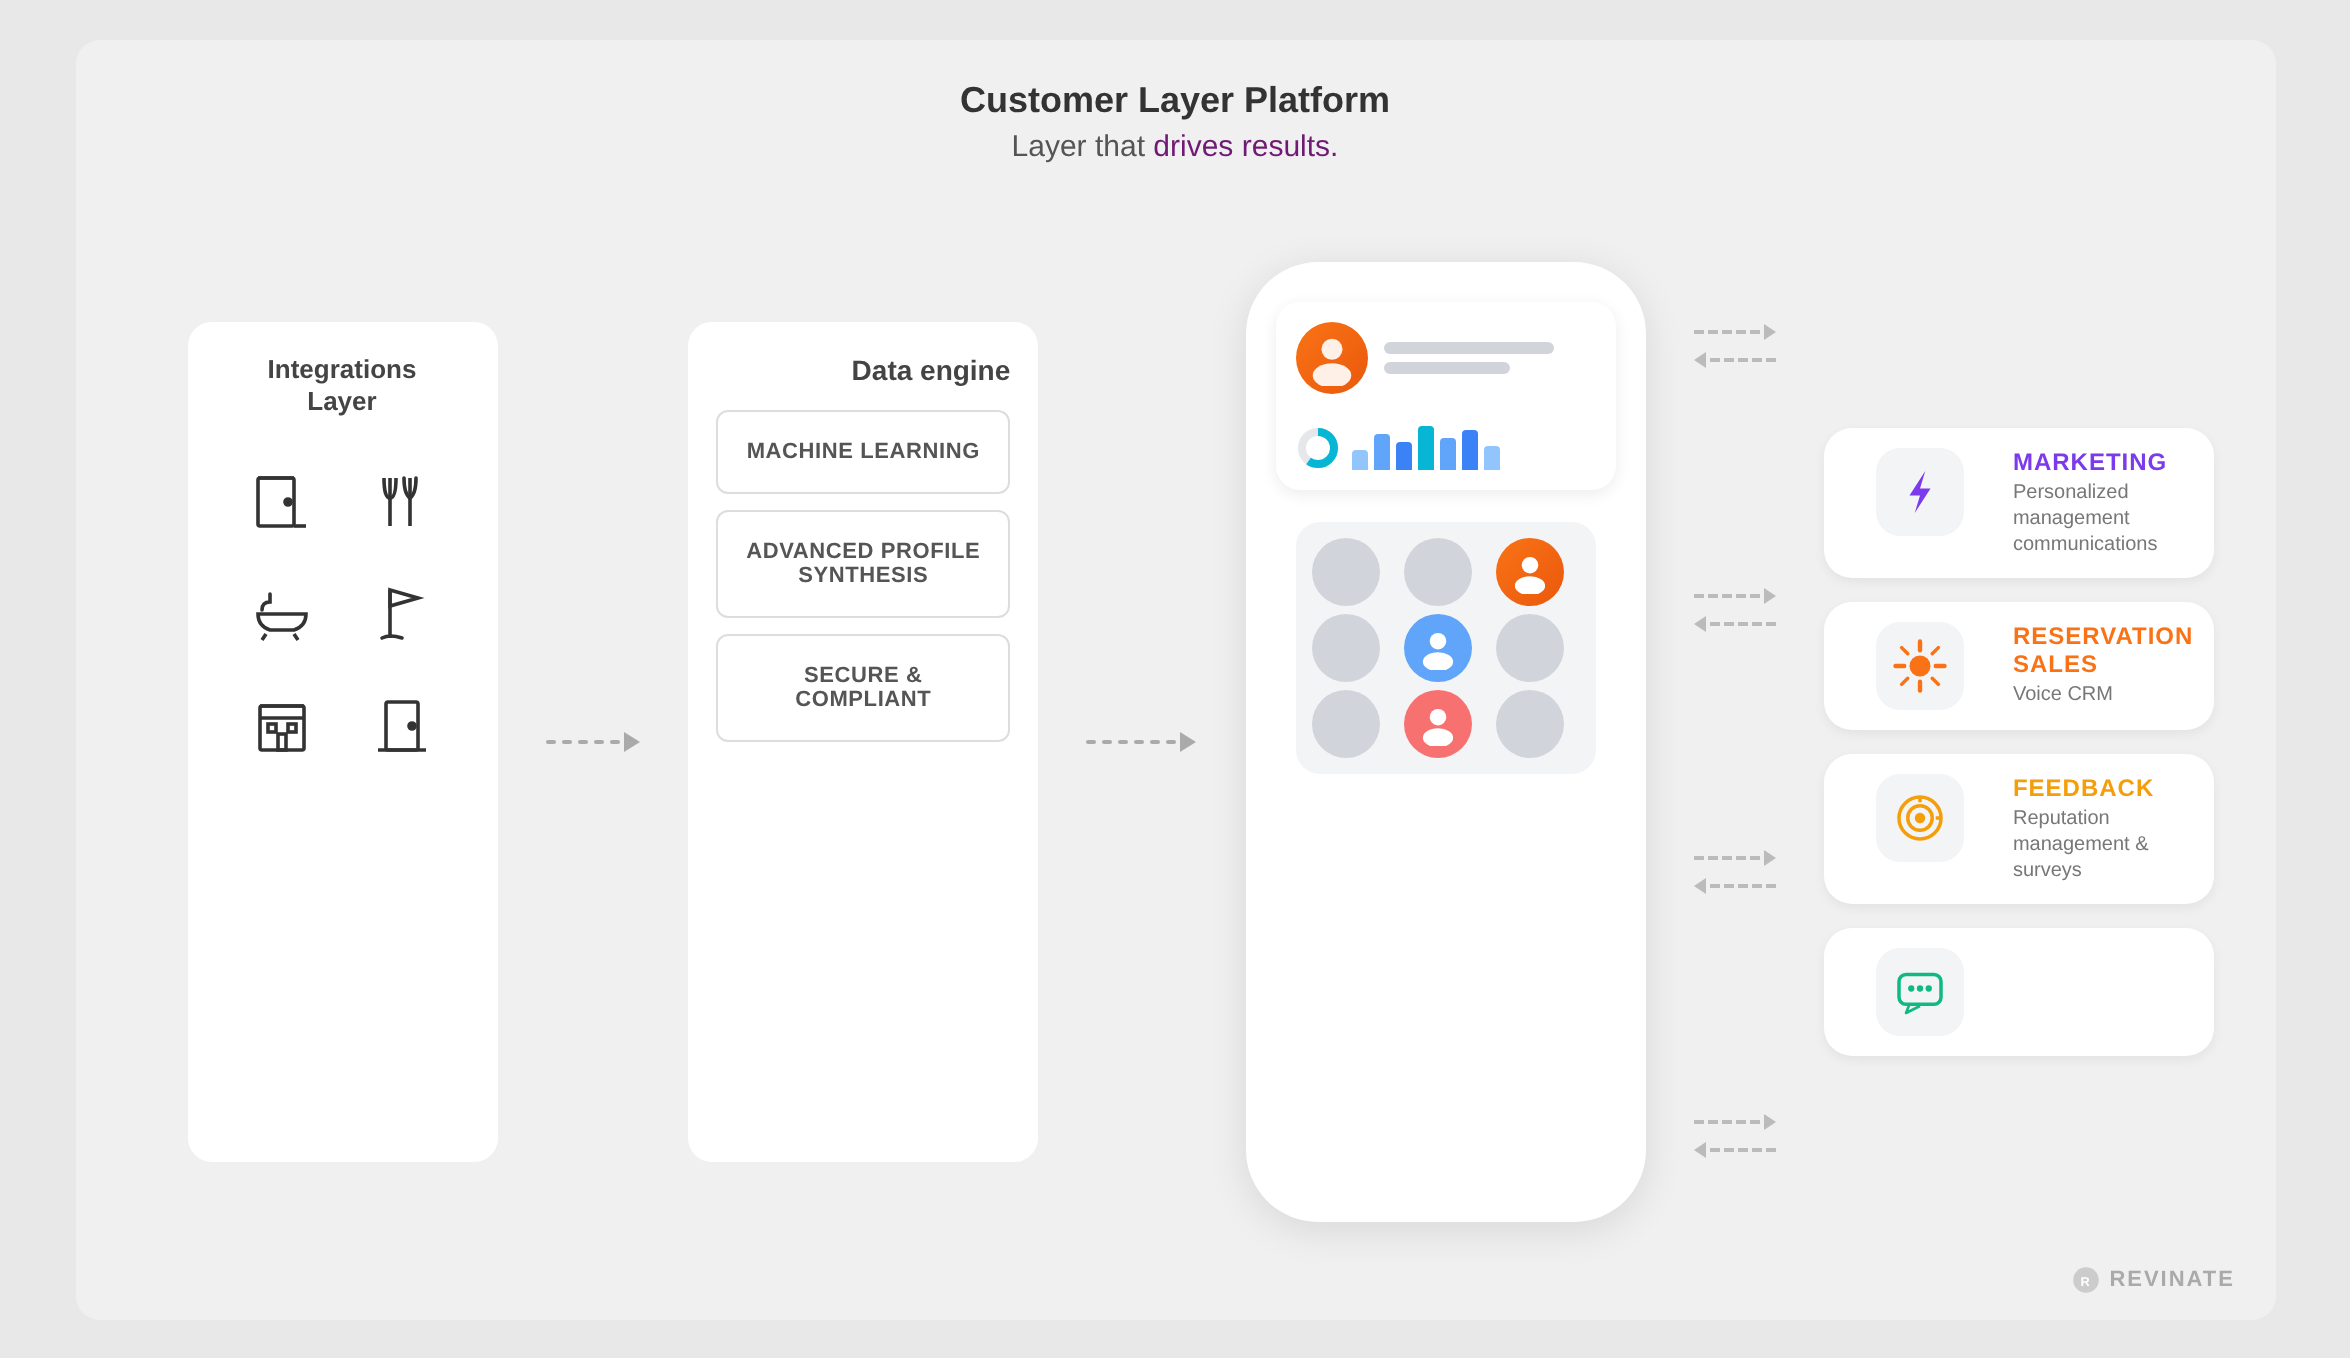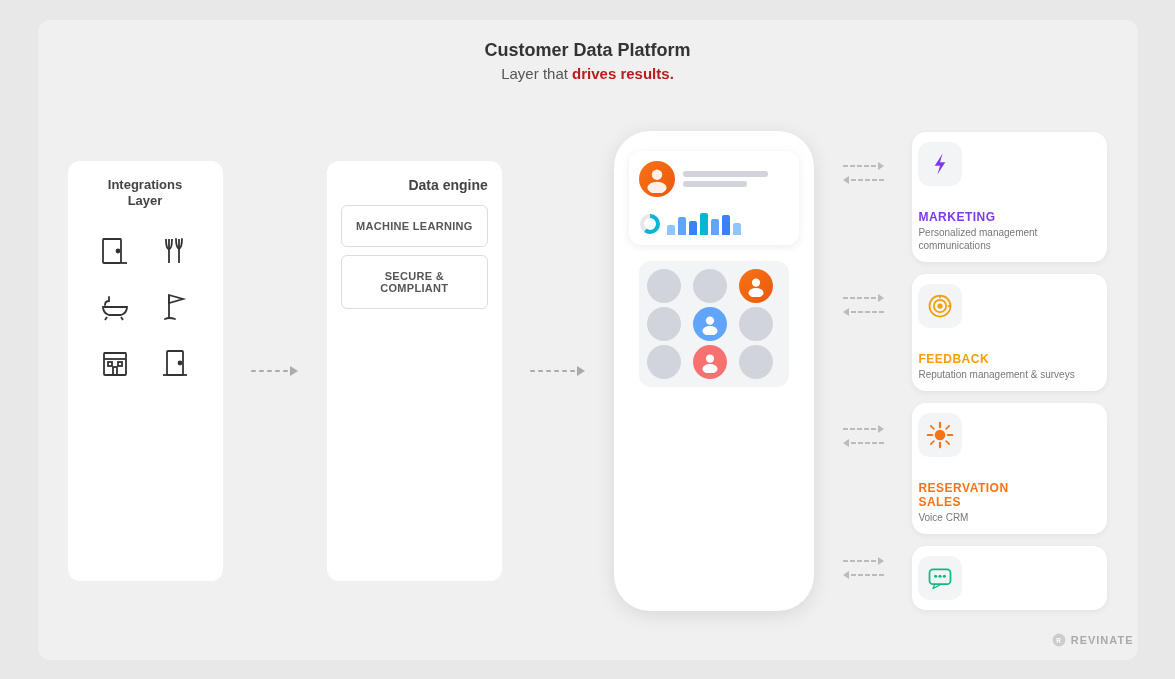--- a/index.html
+++ b/index.html
@@ -32,22 +32,22 @@
       font-size: 18px;
       font-weight: 700;
       color: #333;
       margin-bottom: 4px;
     }
     .subtitle {
       font-size: 15px;
       color: #555;
     }
     .subtitle .highlight {
-      color: #b91c1c;
-      font-weight: 700;
+      color: #701a75;
+      font-weight: 400;
     }
     .content-row {
       display: flex;
       align-items: center;
       justify-content: space-between;
       width: 100%;
       flex: 1;
       gap: 10px;
     }
 
@@ -55,20 +55,21 @@
     .integrations-panel {
       background: white;
       border-radius: 12px;
       padding: 16px 24px;
       width: 155px;
       min-height: 420px;
       display: flex;
       flex-direction: column;
       align-items: center;
       gap: 22px;
+      margin-left: 26px;
     }
     .integrations-title {
       font-size: 13px;
       font-weight: 600;
       color: #444;
       text-align: center;
       line-height: 1.3;
     }
     .icon-grid {
       display: grid;
@@ -293,26 +294,25 @@
     
     .channels-panel {
       display: flex;
       flex-direction: column;
       gap: 12px;
       width: 195px;
     }
     .channel-card {
       background: white;
       border-radius: 14px;
-      padding: 10px 6px;
+      padding: 10px 26px;
       display: flex;
       align-items: flex-start;
       gap: 24px;
       box-shadow: 0 2px 6px rgba(0,0,0,0.06);
-      flex-direction: column;
     }
     .channel-icon-wrap {
       width: 44px;
       height: 44px;
       border-radius: 12px;
       background: #f3f4f6;
       display: flex;
       align-items: center;
       justify-content: center;
       flex-shrink: 0;
@@ -354,40 +354,40 @@
     .bi-arrow {
       display: flex;
       flex-direction: column;
       gap: 3px;
     }
 
     
     .watermark {
       position: absolute;
       bottom: 12px;
-      right: 4px;
+      right: 20px;
       font-size: 11px;
       font-weight: 700;
       color: #aaa;
       letter-spacing: 1px;
       display: flex;
       align-items: center;
       gap: 4px;
     }
     .watermark-icon {
       width: 16px;
       height: 16px;
     }
   </style>
 </head>
 <body>
 
 <div class="main-container">
   <div class="title-section">
-    <div class="main-title">Customer Data Platform</div>
+    <div class="main-title">Customer Layer Platform</div>
     <div class="subtitle">
       <span>Layer that </span><span class="highlight">drives results.</span>
     </div>
   </div>
 
   <div class="content-row">
 
     <div class="integrations-panel">
       <div class="integrations-title">Integrations<br>Layer</div>
       <div class="icon-grid">
@@ -459,20 +459,21 @@
           <span style="width:5px;height:2px;background:#aaa;display:inline-block;border-radius:1px;"></span>
           <span style="width:5px;height:2px;background:#aaa;display:inline-block;border-radius:1px;"></span>
         </div>
         <div class="arrow-head"></div>
       </div>
     </div>
 
     <div class="data-engine-panel">
       <div class="data-engine-title">Data engine</div>
       <div class="engine-item">MACHINE LEARNING</div>
+      <div class="engine-item">ADVANCED PROFILE<br>SYNTHESIS</div>
       <div class="engine-item">SECURE &amp;<br>COMPLIANT</div>
     </div>
 
     <div class="arrow-connector">
       <div class="dashed-arrow">
         <div style="display:flex;gap:3px;align-items:center;">
           <span style="width:5px;height:2px;background:#aaa;display:inline-block;border-radius:1px;"></span>
           <span style="width:5px;height:2px;background:#aaa;display:inline-block;border-radius:1px;"></span>
           <span style="width:5px;height:2px;background:#aaa;display:inline-block;border-radius:1px;"></span>
           <span style="width:5px;height:2px;background:#aaa;display:inline-block;border-radius:1px;"></span>
@@ -646,56 +647,56 @@
         </div>
         <div class="channel-info">
           <span class="channel-name marketing-color">MARKETING</span>
           <span class="channel-desc">Personalized management communications</span>
         </div>
       </div>
 
       <div class="channel-card">
         <div class="channel-icon-wrap">
           <svg viewBox="0 0 32 32">
-            <circle cx="16" cy="16" r="12" fill="none" stroke="#f59e0b" stroke-width="2"></circle>
-            <circle cx="16" cy="16" r="7" fill="none" stroke="#f59e0b" stroke-width="2"></circle>
-            <circle cx="16" cy="16" r="3" fill="#f59e0b"></circle>
-            <line x1="16" y1="4" x2="16" y2="7" stroke="#f59e0b" stroke-width="2"></line>
-            <line x1="28" y1="16" x2="25" y2="16" stroke="#f59e0b" stroke-width="2"></line>
-          </svg>
-        </div>
-        <div class="channel-info">
-          <span class="channel-name feedback-color">FEEDBACK</span>
-          <span class="channel-desc">Reputation management &amp; surveys</span>
-        </div>
-      </div>
-
-      <div class="channel-card">
-        <div class="channel-icon-wrap">
-          <svg viewBox="0 0 32 32">
             <circle cx="16" cy="16" r="6" fill="#f97316"></circle>
             <line x1="16" y1="2" x2="16" y2="7" stroke="#f97316" stroke-width="2.5" stroke-linecap="round"></line>
             <line x1="16" y1="25" x2="16" y2="30" stroke="#f97316" stroke-width="2.5" stroke-linecap="round"></line>
             <line x1="2" y1="16" x2="7" y2="16" stroke="#f97316" stroke-width="2.5" stroke-linecap="round"></line>
             <line x1="25" y1="16" x2="30" y2="16" stroke="#f97316" stroke-width="2.5" stroke-linecap="round"></line>
             <line x1="5.5" y1="5.5" x2="9" y2="9" stroke="#f97316" stroke-width="2" stroke-linecap="round"></line>
             <line x1="23" y1="23" x2="26.5" y2="26.5" stroke="#f97316" stroke-width="2" stroke-linecap="round"></line>
             <line x1="26.5" y1="5.5" x2="23" y2="9" stroke="#f97316" stroke-width="2" stroke-linecap="round"></line>
             <line x1="9" y1="23" x2="5.5" y2="26.5" stroke="#f97316" stroke-width="2" stroke-linecap="round"></line>
           </svg>
         </div>
         <div class="channel-info">
           <span class="channel-name reservation-color">RESERVATION<br>SALES</span>
           <span class="channel-desc">Voice CRM</span>
         </div>
       </div>
 
       <div class="channel-card">
         <div class="channel-icon-wrap">
           <svg viewBox="0 0 32 32">
+            <circle cx="16" cy="16" r="12" fill="none" stroke="#f59e0b" stroke-width="2"></circle>
+            <circle cx="16" cy="16" r="7" fill="none" stroke="#f59e0b" stroke-width="2"></circle>
+            <circle cx="16" cy="16" r="3" fill="#f59e0b"></circle>
+            <line x1="16" y1="4" x2="16" y2="7" stroke="#f59e0b" stroke-width="2"></line>
+            <line x1="28" y1="16" x2="25" y2="16" stroke="#f59e0b" stroke-width="2"></line>
+          </svg>
+        </div>
+        <div class="channel-info">
+          <span class="channel-name feedback-color">FEEDBACK</span>
+          <span class="channel-desc">Reputation management &amp; surveys</span>
+        </div>
+      </div>
+
+      <div class="channel-card">
+        <div class="channel-icon-wrap">
+          <svg viewBox="0 0 32 32">
             <rect x="4" y="6" width="24" height="17" rx="4" fill="none" stroke="#10b981" stroke-width="2"></rect>
             <circle cx="11" cy="14" r="1.8" fill="#10b981"></circle>
             <circle cx="16" cy="14" r="1.8" fill="#10b981"></circle>
             <circle cx="21" cy="14" r="1.8" fill="#10b981"></circle>
             <path d="M10 23 L8 28 L16 24" fill="none" stroke="#10b981" stroke-width="1.5" stroke-linejoin="round"></path>
           </svg>
         </div>
       </div>
     </div>
 

